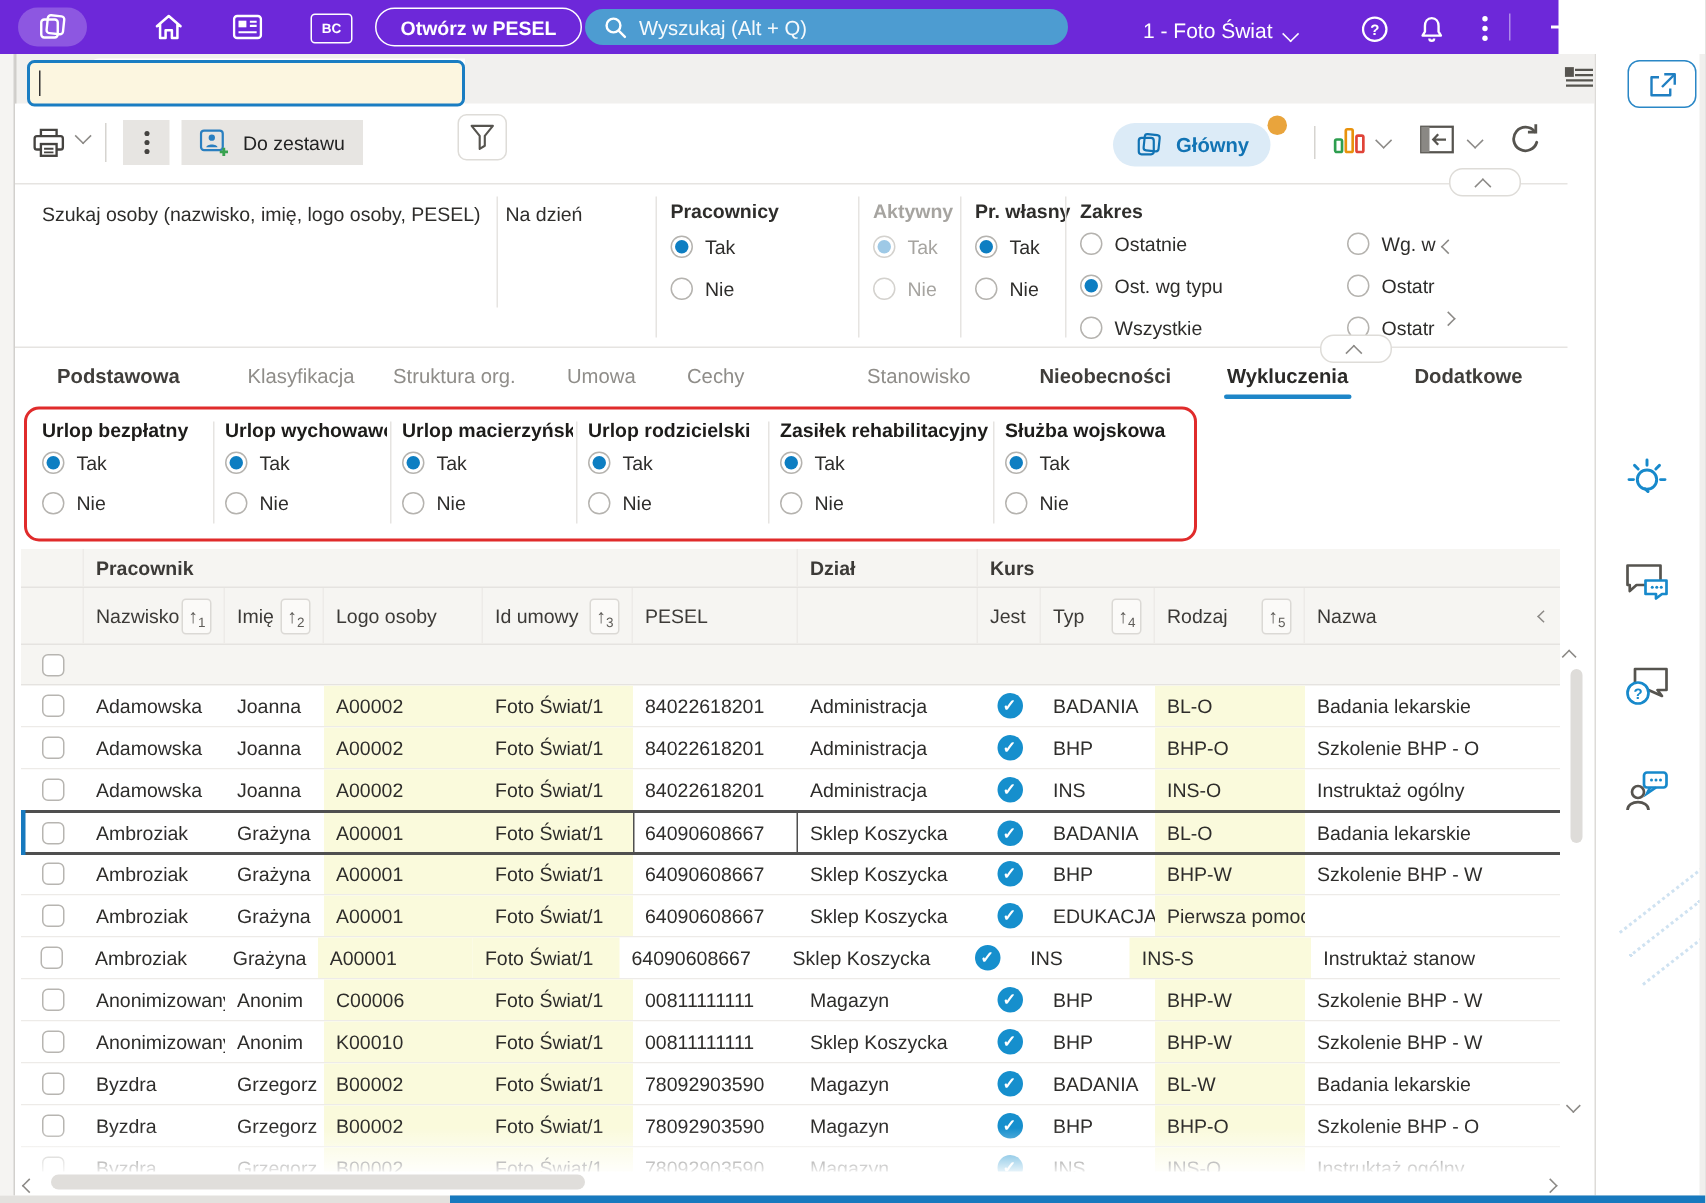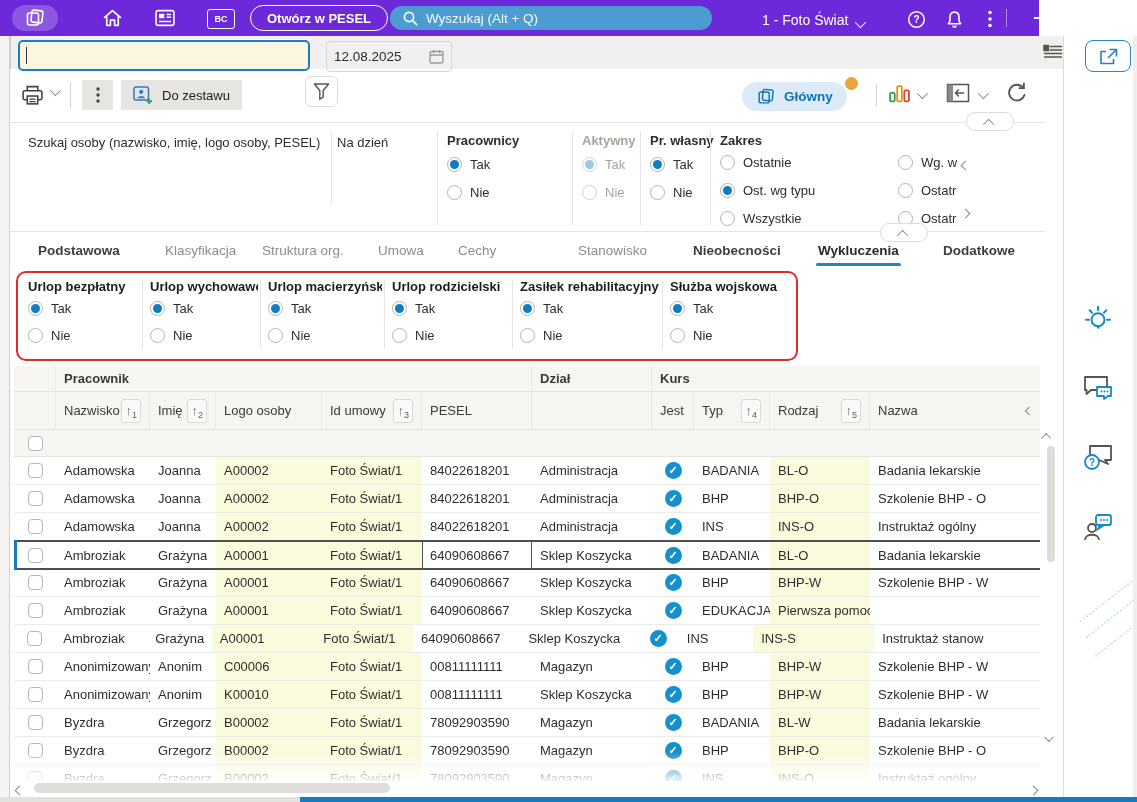--- a/index.html
+++ b/index.html
@@ -350,29 +350,20 @@
     <span class="radio"></span>
     <span>Ostatr</span>
         </div>
       </div>
     <div class="abs" style="left:952px;top:32px"><span class="chev left gray" style="width:6px;height:6px"></span></div>
     <div class="abs" style="left:952px;top:80px"><span class="chev right gray" style="width:6px;height:6px"></span></div>
   </div>
   <div class="searchbox" title="Szukaj osoby (nazwisko, imię, logo osoby, PESEL)">
       <span class="caret"></span>
     </div>
-  <div class="datebox">
-    <span>12.08.2025</span>
-    <span style="display:flex">
-      <svg width="15" height="15" viewBox="0 0 15 15">
-          <rect x="1" y="2.5" width="13" height="11.5" rx="1.5" fill="none" stroke="#9a9894" stroke-width="1.3"></rect>
-      <path d="M1 6 H14 M4.5 1 V4 M10.5 1 V4" stroke="#9a9894" stroke-width="1.3"></path>
-        </svg>
-    </span>
-  </div>
   <div class="funnelbtn">
     <svg width="17" height="19" viewBox="0 0 18 20">
         <path d="M1.5 2 H16.5 L10.8 9 V16 L7.2 18.2 V9 Z" fill="none" stroke="#56544f" stroke-width="1.5" stroke-linejoin="round"></path>
       </svg>
   </div>
   <div class="oval" style="left:880px;top:223px">
       <span class="chev up gray" style="margin-top:3px"></span>
     </div>
 
   <div class="abs" style="left:0;top:243px;width:1045px;height:26px" id="page-tabs">

